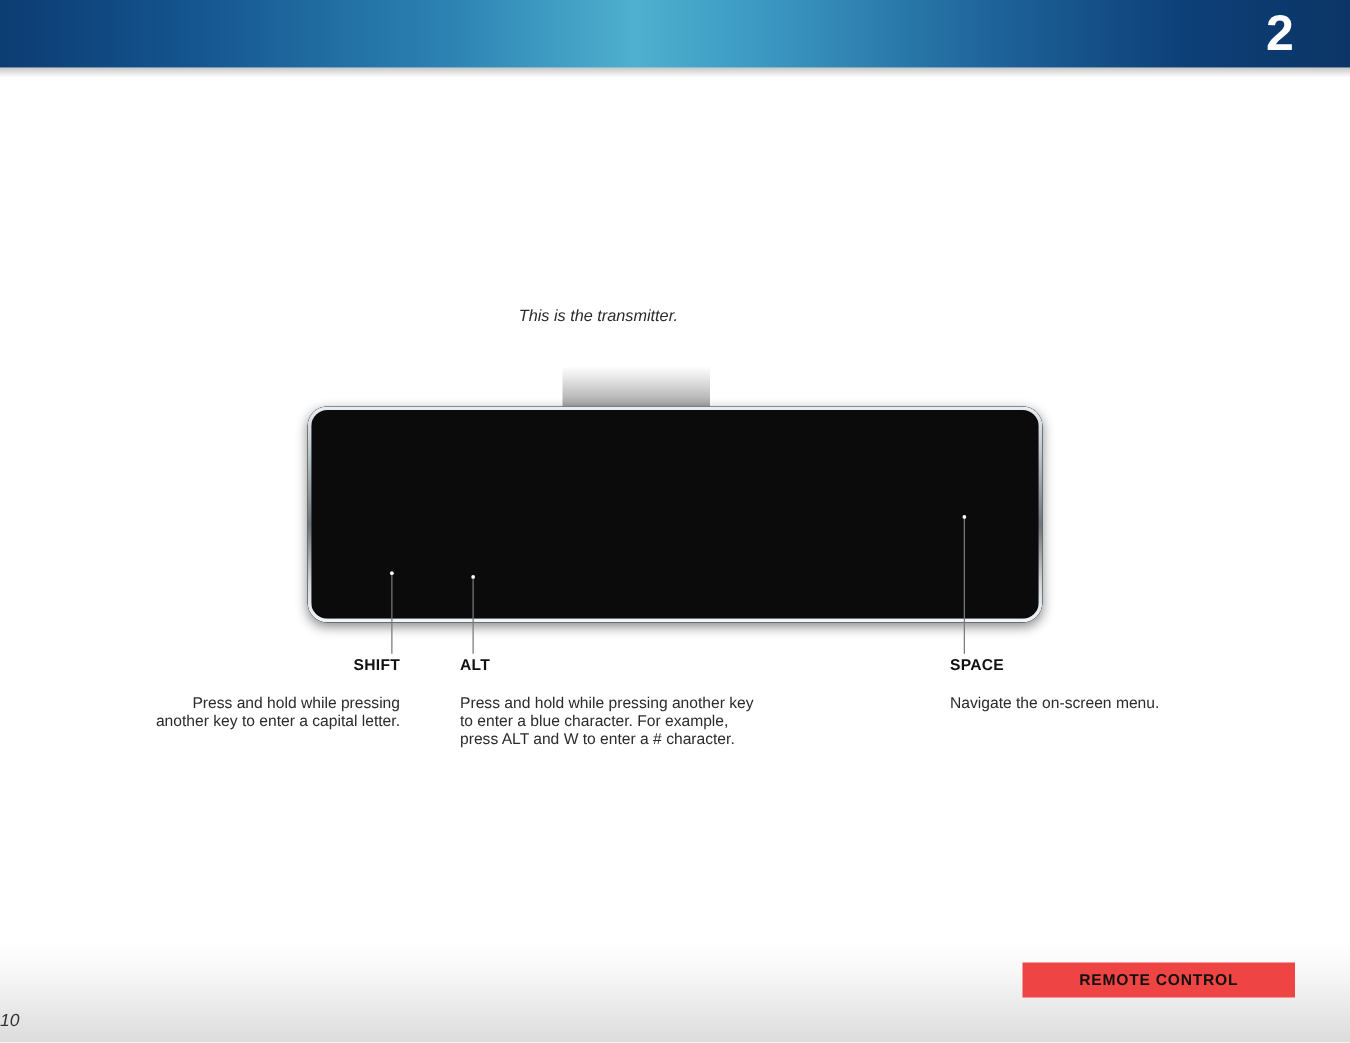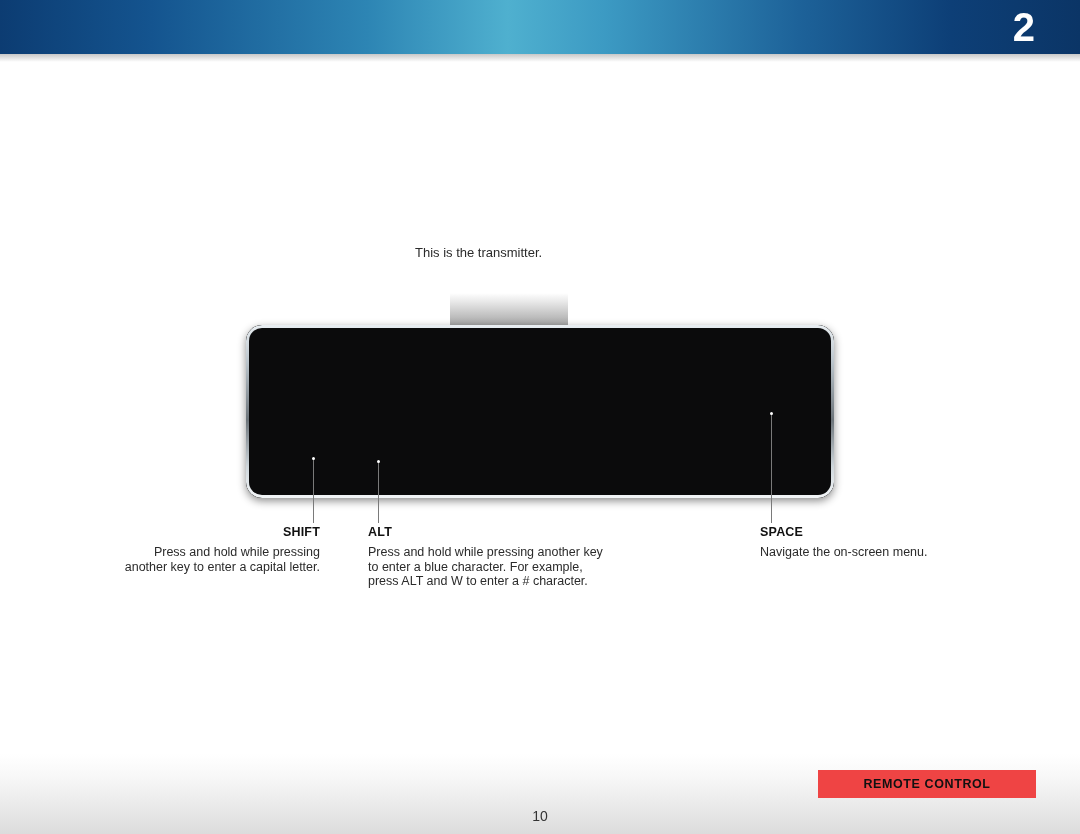--- a/index.html
+++ b/index.html
@@ -35,21 +35,21 @@
 
   
   #transmitter-callout{
     position:absolute;left:415px;top:243px;width:320px;
   }
   #transmitter-title{
     font-size:13.5px;font-weight:bold;color:#111;letter-spacing:.2px;
     white-space:nowrap;
   }
   #transmitter-sub{
-    font-size:13px;color:#2b2b2b;margin-top:2px;white-space:nowrap;
+    font-size:13px;color:#2b2b2b;margin-top:2px;white-space:nowrap;font-style:italic;
   }
 
   
   #transmitter-bar{
     position:absolute;left:450px;top:293px;width:118px;height:40px;
     background:linear-gradient(180deg,#ffffff 0%,#e8e8e8 22%,#bdbdbd 60%,#8e8e8e 100%);
   }
 
   
   #remote{
@@ -170,42 +170,42 @@
   .leader{
     position:absolute;width:1px;background:#7a7a7a;z-index:4;
   }
 
   
   .callout{position:absolute;}
   .callout .ctitle{
     font-size:12.5px;font-weight:bold;color:#111;letter-spacing:.2px;
   }
   .callout .cbody{
-    font-size:12.5px;color:#2b2b2b;line-height:14.5px;margin-top:6px;
+    font-size:12.5px;color:#2b2b2b;line-height:14.5px;margin-top:16px;
   }
   #callout-shift{left:120px;top:525px;width:200px;text-align:right;}
   #callout-alt{left:368px;top:525px;width:240px;text-align:left;}
   #callout-arrow{left:760px;top:525px;width:200px;text-align:left;}
 
   
   #footer-gradient{
     position:absolute;left:0;bottom:0;width:1080px;height:80px;
     background:linear-gradient(180deg,#ffffff 0%,#f7f7f7 30%,#dcdcdc 100%);
   }
   #footer-tab{
     position:absolute;right:44px;bottom:36px;width:218px;height:28px;
     background:#ef4444;
     display:flex;align-items:center;justify-content:center;
   }
   #footer-tab span{
     font-size:12.5px;font-weight:bold;color:#111;letter-spacing:.6px;
   }
   #page-number{
-    position:absolute;left:0;bottom:10px;width:1080px;text-align:center;
-    font-size:14px;color:#333;
+    position:absolute;left:0;bottom:10px;width:1080px;text-align:left;
+    font-size:14px;color:#333;font-style:italic;
   }
 </style>
 </head>
 <body>
 
 <div id="header-banner"></div>
 <div id="header-shadow"></div>
 <div id="header-number">2</div>
 
 <div id="transmitter-callout">

